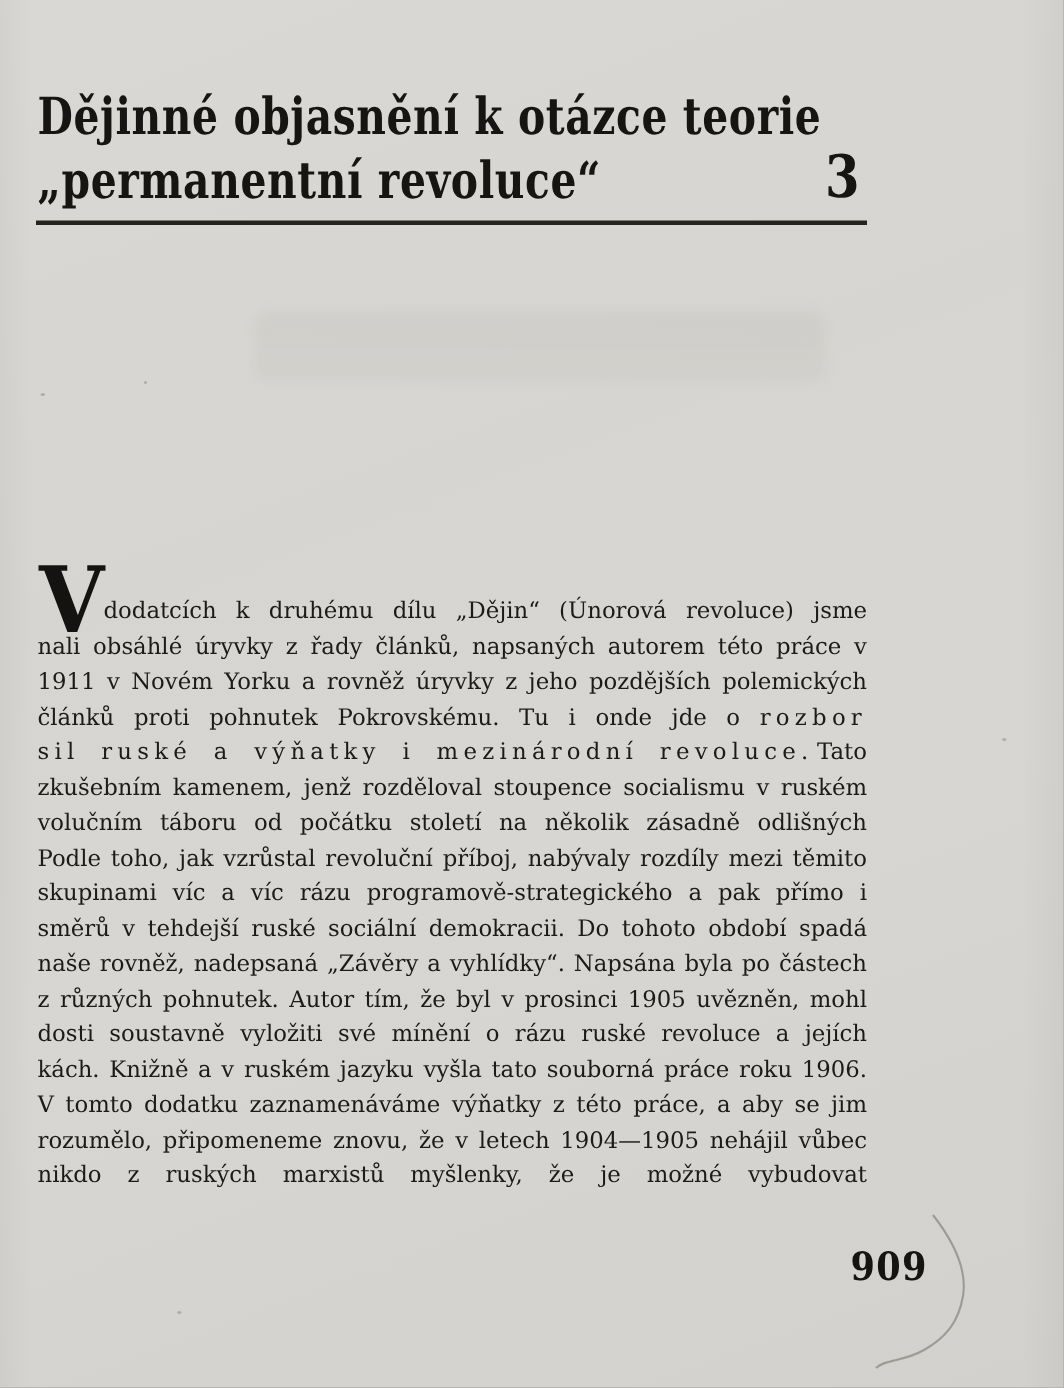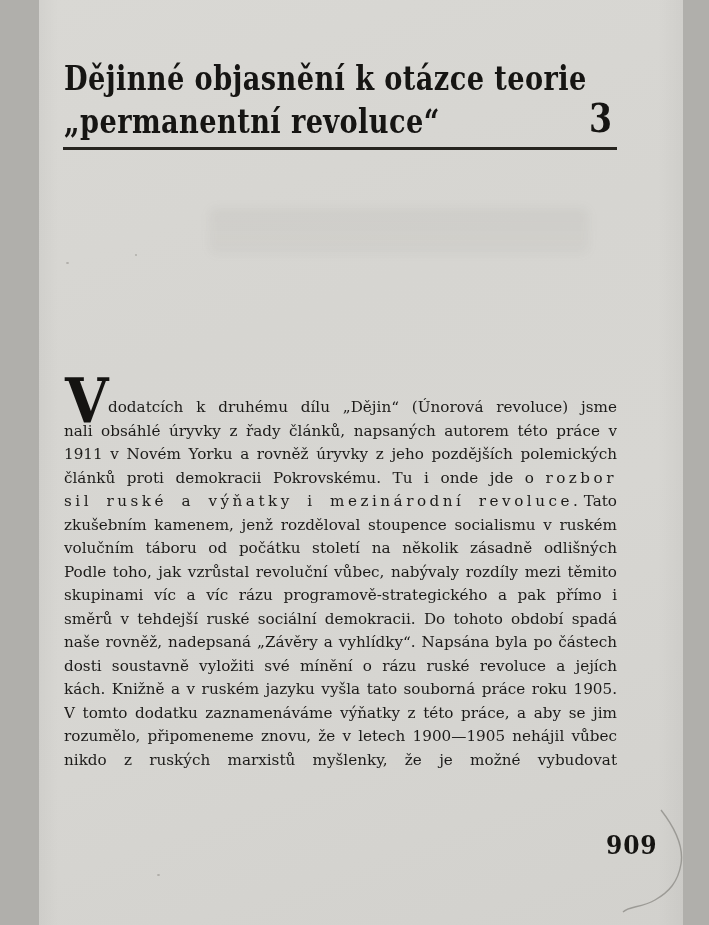--- a/index.html
+++ b/index.html
@@ -2,29 +2,28 @@
 <html><head>
 <meta charset="utf-8">
 <style>
   html, body {
     margin: 0;
     padding: 0;
     background: #b0afab;
   }
   .page {
     position: relative;
-    width: 644px;
+    width: 709px;
     height: 925px;
     overflow: hidden;
     background:
       linear-gradient(90deg, rgba(0,0,0,0.030) 0%, rgba(0,0,0,0) 3%, rgba(0,0,0,0) 96%, rgba(0,0,0,0.035) 100%),
       linear-gradient(160deg, #d9d8d4 0%, #d6d5d1 35%, #d7d6d2 60%, #d2d1cd 100%);
     font-family: "DejaVu Serif", "Liberation Serif", serif;
     color: #1b1a18;
-    margin-left: 39px;
   }
   
   .title-block {
     position: absolute;
     left: 25px;
     top: 57px;
   }
   .title-line {
     display: block;
     font-size: 34px;
@@ -141,32 +140,33 @@
   <div class="chapter-number">3</div>
 
   <div class="title-rule"></div>
 
   <div class="body-text">
     <span class="drop-cap">V</span>
     <div>
         <div class="tline first"><span>dodatcích k druhému dílu „Dějin“ (Únorová revoluce) jsme zazname-</span></div>
         <div class="tline"><span>nali obsáhlé úryvky z řady článků, napsaných autorem této práce v březnu</span></div>
         <div class="tline"><span>1911 v Novém Yorku a rovněž úryvky z jeho pozdějších polemických</span></div>
-        <div class="tline"><span>článků proti demokracii Pokrovskému. Tu i onde jde o </span><span class="spaced">rozbor hybných</span></div>
+        <div class="tline"><span>článků proti pohnutek Pokrovskému. Tu i onde jde o </span><span class="spaced">rozbor hybných</span></div>
         <div class="tline"><span class="spaced">sil ruské a výňatky i mezinárodní revoluce</span><span>. Tato otázka se stala</span></div>
         <div class="tline"><span>zkušebním kamenem, jenž rozděloval stoupence socialismu v ruském re-</span></div>
         <div class="tline"><span>volučním táboru od počátku století na několik zásadně odlišných skupin.</span></div>
-        <div class="tline"><span>Podle toho, jak vzrůstal revoluční vůbec, nabývaly rozdíly mezi těmito</span></div>
+        <div class="tline"><span>Podle toho, jak vzrůstal revoluční příboj, nabývaly rozdíly mezi těmito</span></div>
         <div class="tline"><span>skupinami víc a víc rázu programově-strategického a pak přímo i taktic-</span></div>
         <div class="tline"><span>směrů v tehdejší ruské sociální demokracii. Do tohoto období spadá jedna</span></div>
         <div class="tline"><span>naše rovněž, nadepsaná „Závěry a vyhlídky“. Napsána byla po částech a</span></div>
+        <div class="tline"><span>z různých pohnutek. Autor tím, že byl v prosinci 1905 uvězněn, mohl</span></div>
         <div class="tline"><span>dosti soustavně vyložiti své mínění o rázu ruské revoluce a jejích vyhlíd-</span></div>
-        <div class="tline"><span>kách. Knižně a v ruském jazyku vyšla tato souborná práce roku 1905.</span></div>
+        <div class="tline"><span>kách. Knižně a v ruském jazyku vyšla tato souborná práce roku 1906.</span></div>
         <div class="tline"><span>V tomto dodatku zaznamenáváme výňatky z této práce, a aby se jim dobře</span></div>
-        <div class="tline"><span>rozumělo, připomeneme znovu, že v letech 1900—1905 nehájil vůbec</span></div>
+        <div class="tline"><span>rozumělo, připomeneme znovu, že v letech 1904—1905 nehájil vůbec</span></div>
         <div class="tline"><span>nikdo z ruských marxistů myšlenky, že je možné vybudovat socialistickou</span></div>
       </div>
   </div>
 
   <div class="page-number">909</div>
 
   <svg class="thread" width="709" height="925" viewBox="0 0 709 925">
     <path d="M 622 810 C 636 828, 645 846, 642 864 C 639 882, 630 892, 616 900 C 602 908, 590 906, 584 912" fill="none" stroke="#8e8d88" stroke-width="1.4" opacity="0.8"></path>
   </svg>
 

